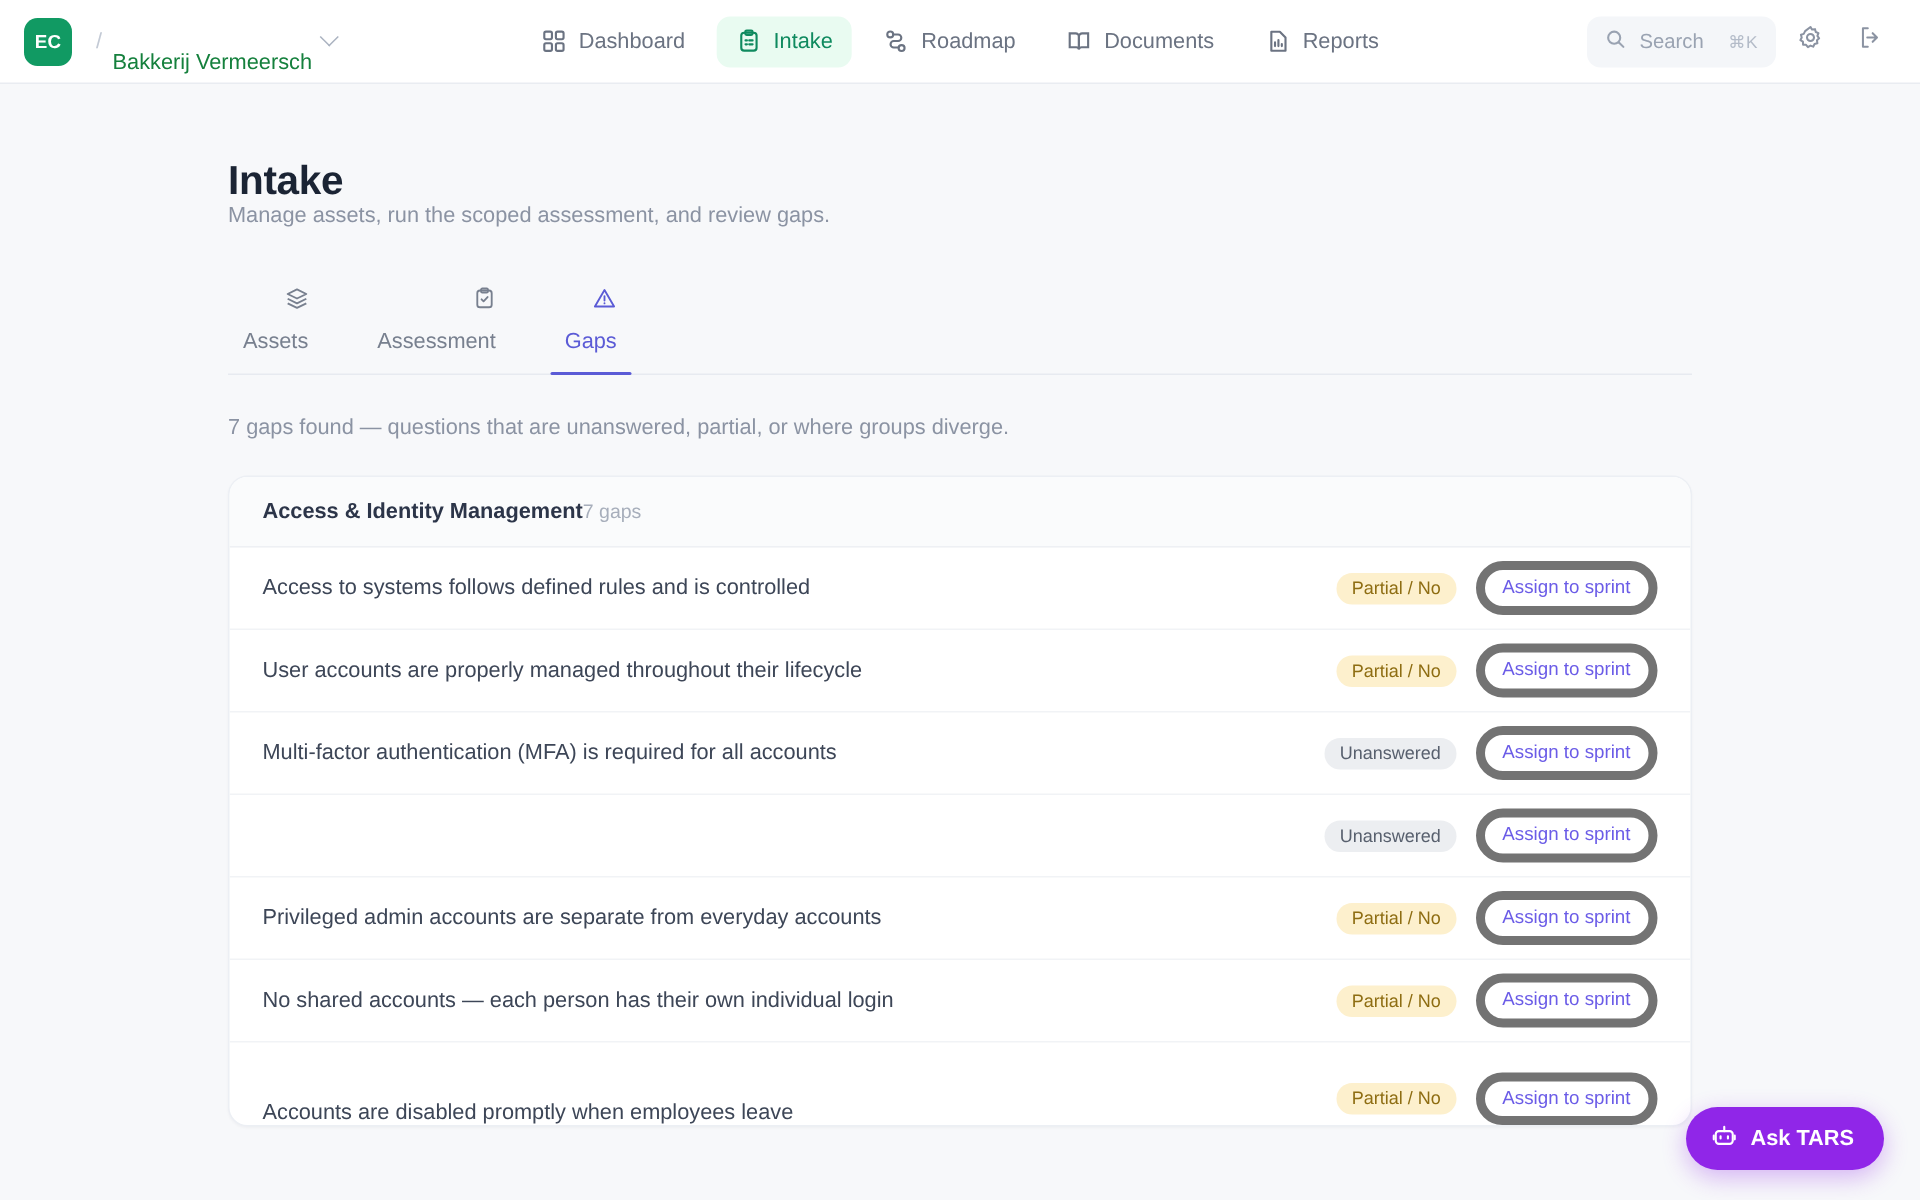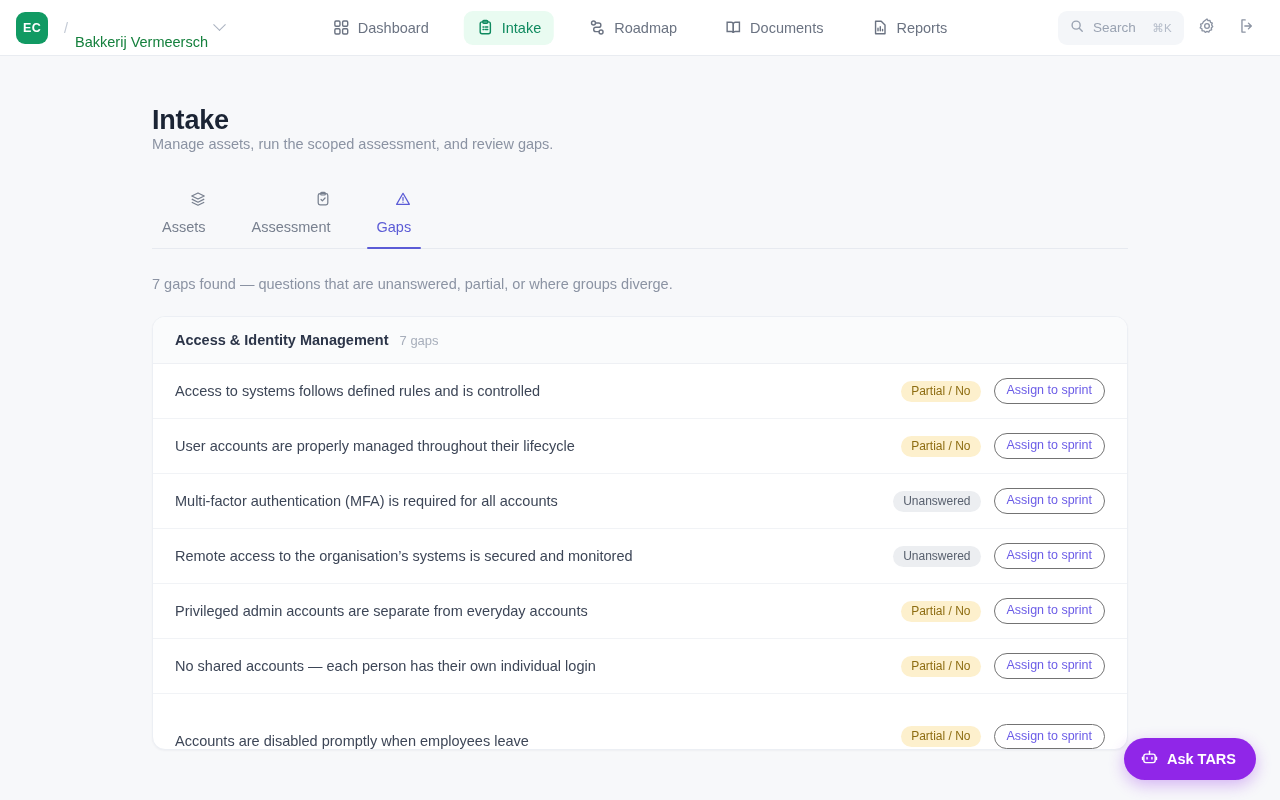--- a/index.html
+++ b/index.html
@@ -47,21 +47,21 @@
     transform: rotate(45deg) translate(-2px,-2px);
     flex: none;
   }
 
   .mainnav {
     position: absolute;
     left: 50%;
     transform: translateX(-50%);
     display: flex;
     align-items: center;
-    gap: 22px;
+    gap: 8px;
   }
   .navitem {
     display: flex; align-items: center; gap: 8px;
     height: 34px;
     padding: 0 13px;
     border-radius: 9px;
     font-size: 14.5px;
     color: #6b7382;
     white-space: nowrap;
     cursor: pointer;
@@ -154,21 +154,21 @@
     background: #ffffff;
     border: 1px solid #eceff4;
     border-radius: 13px;
     box-shadow: 0 1px 2px rgba(18,30,50,.04);
     overflow: hidden;
   }
   .card-head {
     background: #fafbfc;
     border-bottom: 1px solid #eef0f4;
     padding: 15px 22px;
-    display: flex; align-items: center; gap: 11px;
+    display: flex; align-items: flex-start; 
   }
   .card-head .ttl {
     font-size: 14.5px;
     font-weight: bold;
     color: #2c3549;
   }
   .card-head .cnt {
     font-size: 13px;
     color: #a7aebb;
   }
@@ -193,21 +193,21 @@
     padding: 4px 10px 5px;
     border-radius: 999px;
     white-space: nowrap;
     line-height: 1;
   }
   .badge.partial { background: #fdf0cd; color: #8e6d12; }
   .badge.unanswered { background: #eceef1; color: #58606e; }
   .assignbtn {
     font-size: 12.5px;
     color: #6b5ce7;
-    border: 1px solid #737373;
+    border: 6px solid #737373;
     background: #ffffff;
     border-radius: 999px;
     padding: 5px 12px 6px;
     white-space: nowrap;
     cursor: pointer;
     line-height: 1;
   }
 
   
   .asktars {
@@ -397,21 +397,20 @@
 
     <div class="row">
       <span class="q">Multi-factor authentication (MFA) is required for all accounts</span>
       <span class="right">
         <span class="badge unanswered">Unanswered</span>
         <button class="assignbtn">Assign to sprint</button>
       </span>
     </div>
 
     <div class="row">
-      <span class="q">Remote access to the organisation’s systems is secured and monitored</span>
       <span class="right">
         <span class="badge unanswered">Unanswered</span>
         <button class="assignbtn">Assign to sprint</button>
       </span>
     </div>
 
     <div class="row">
       <span class="q">Privileged admin accounts are separate from everyday accounts</span>
       <span class="right">
         <span class="badge partial">Partial / No</span>

